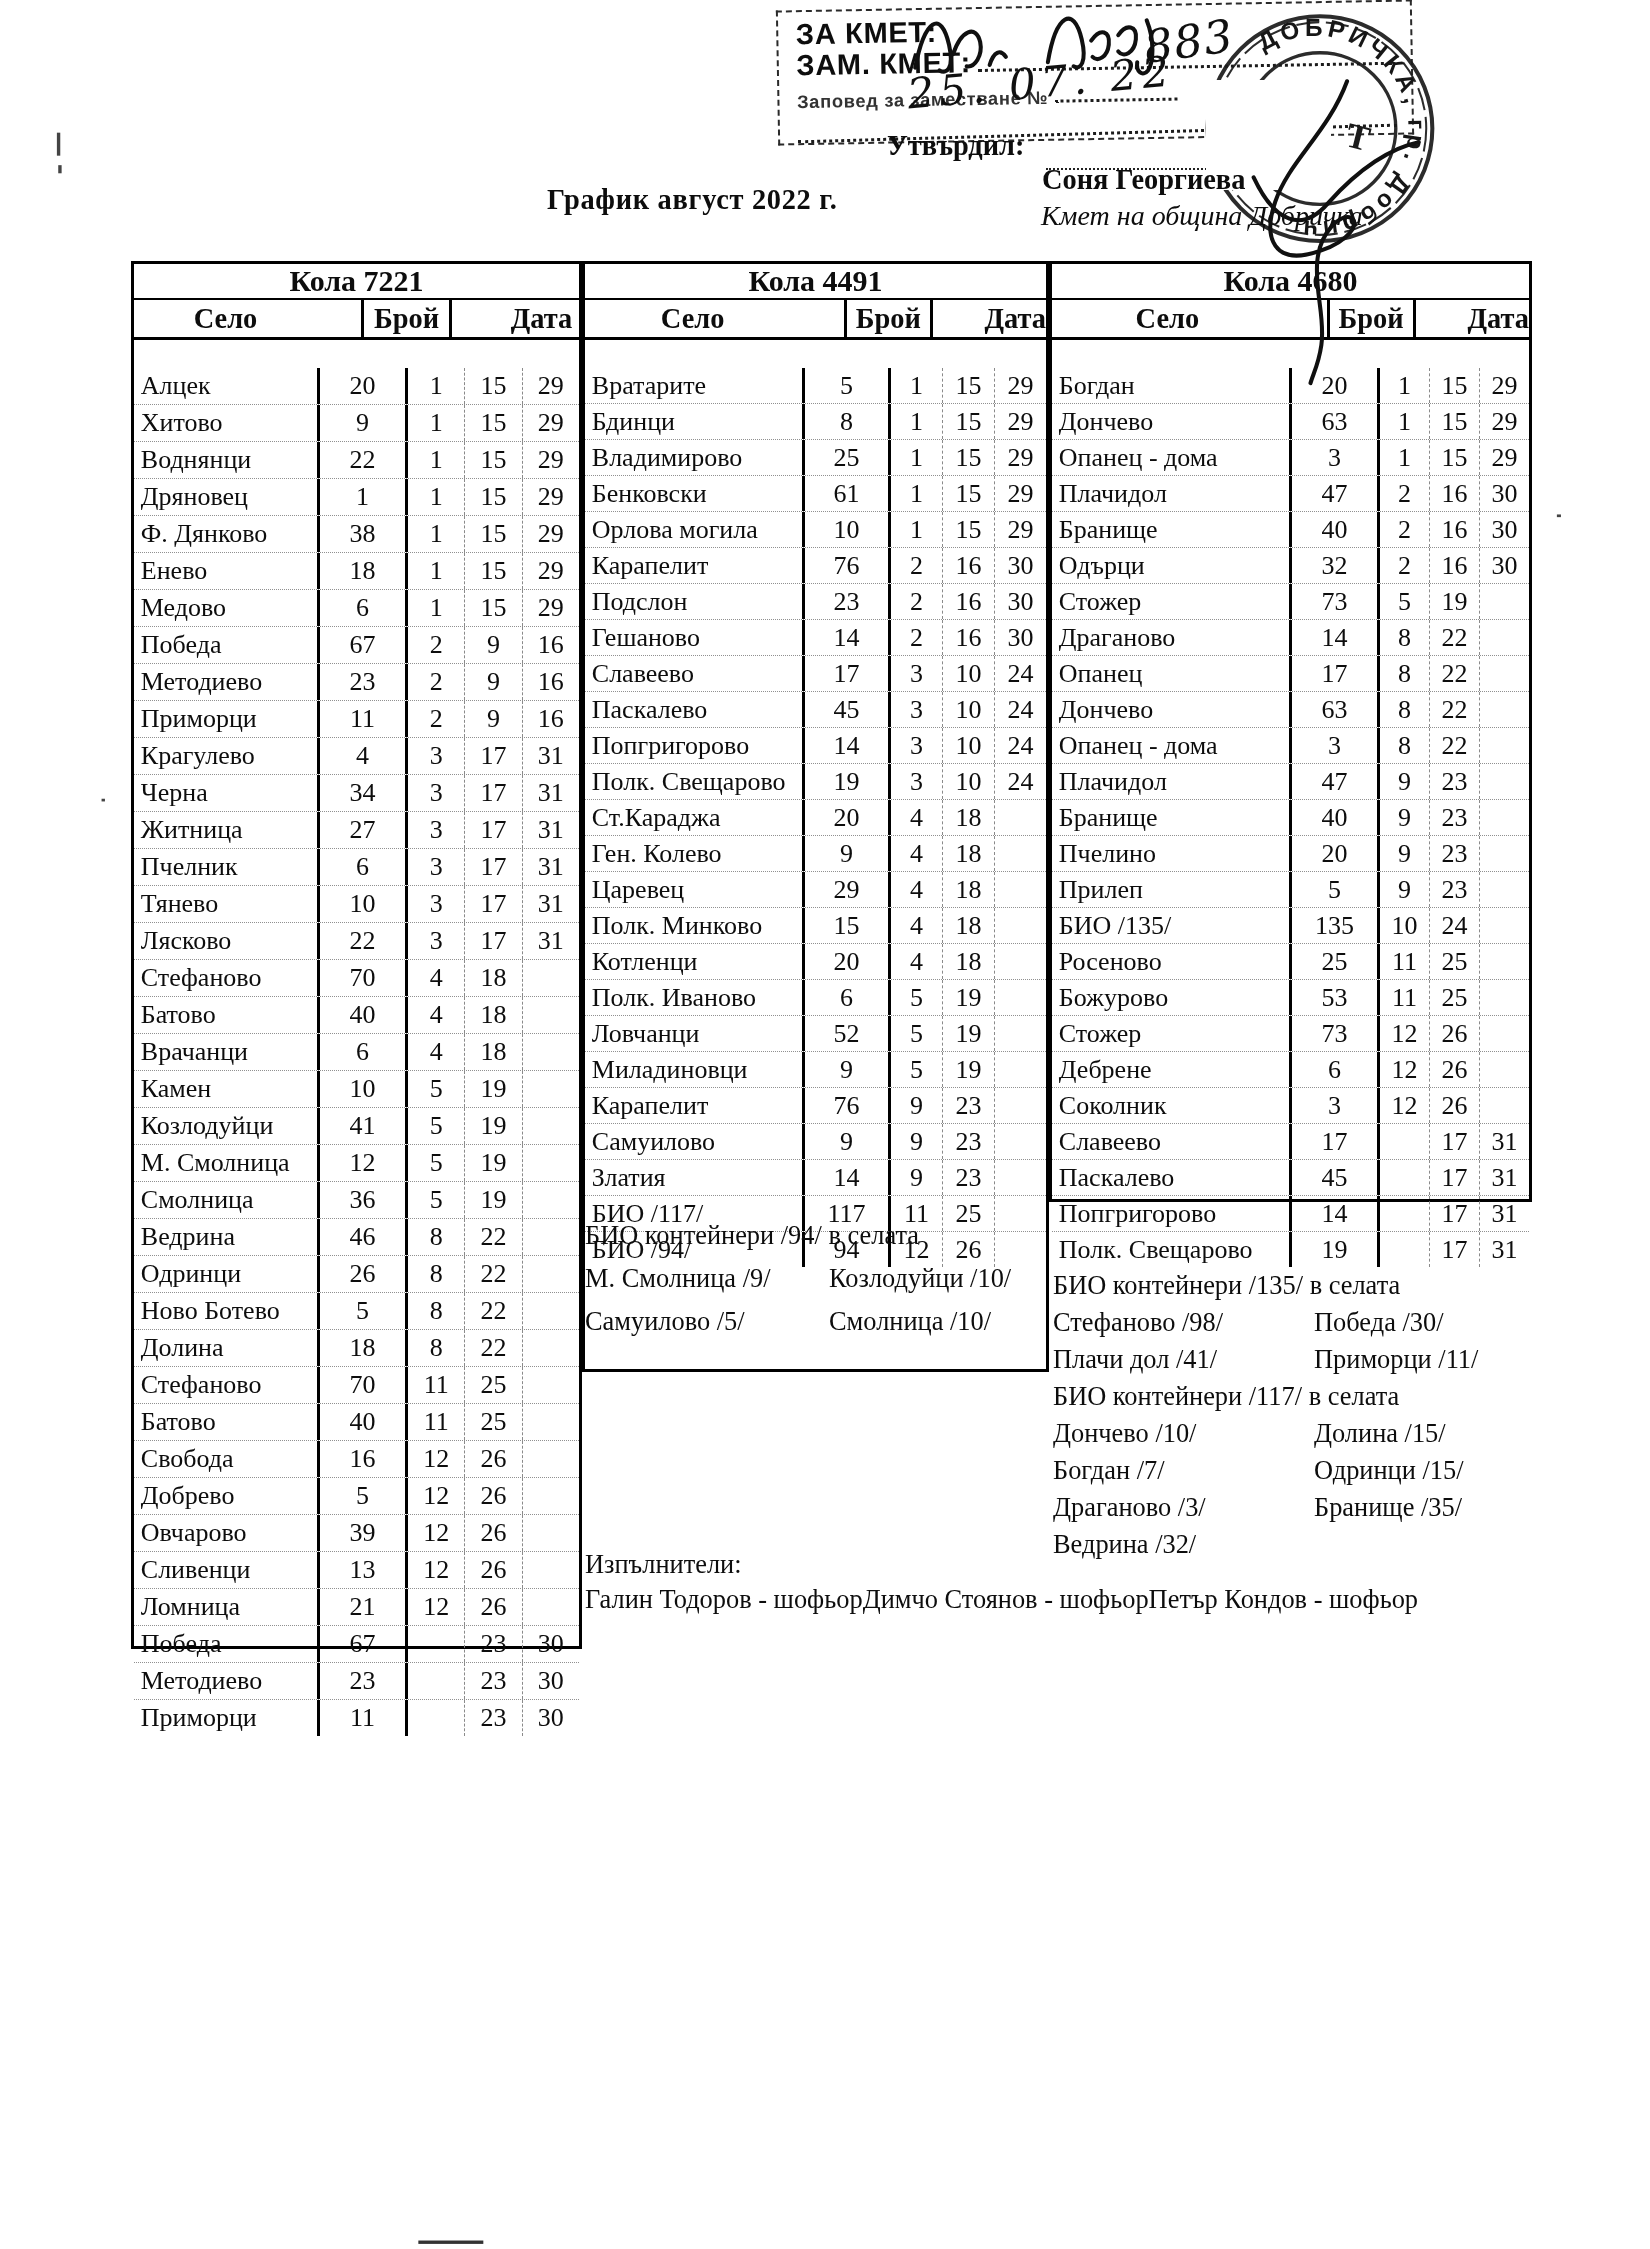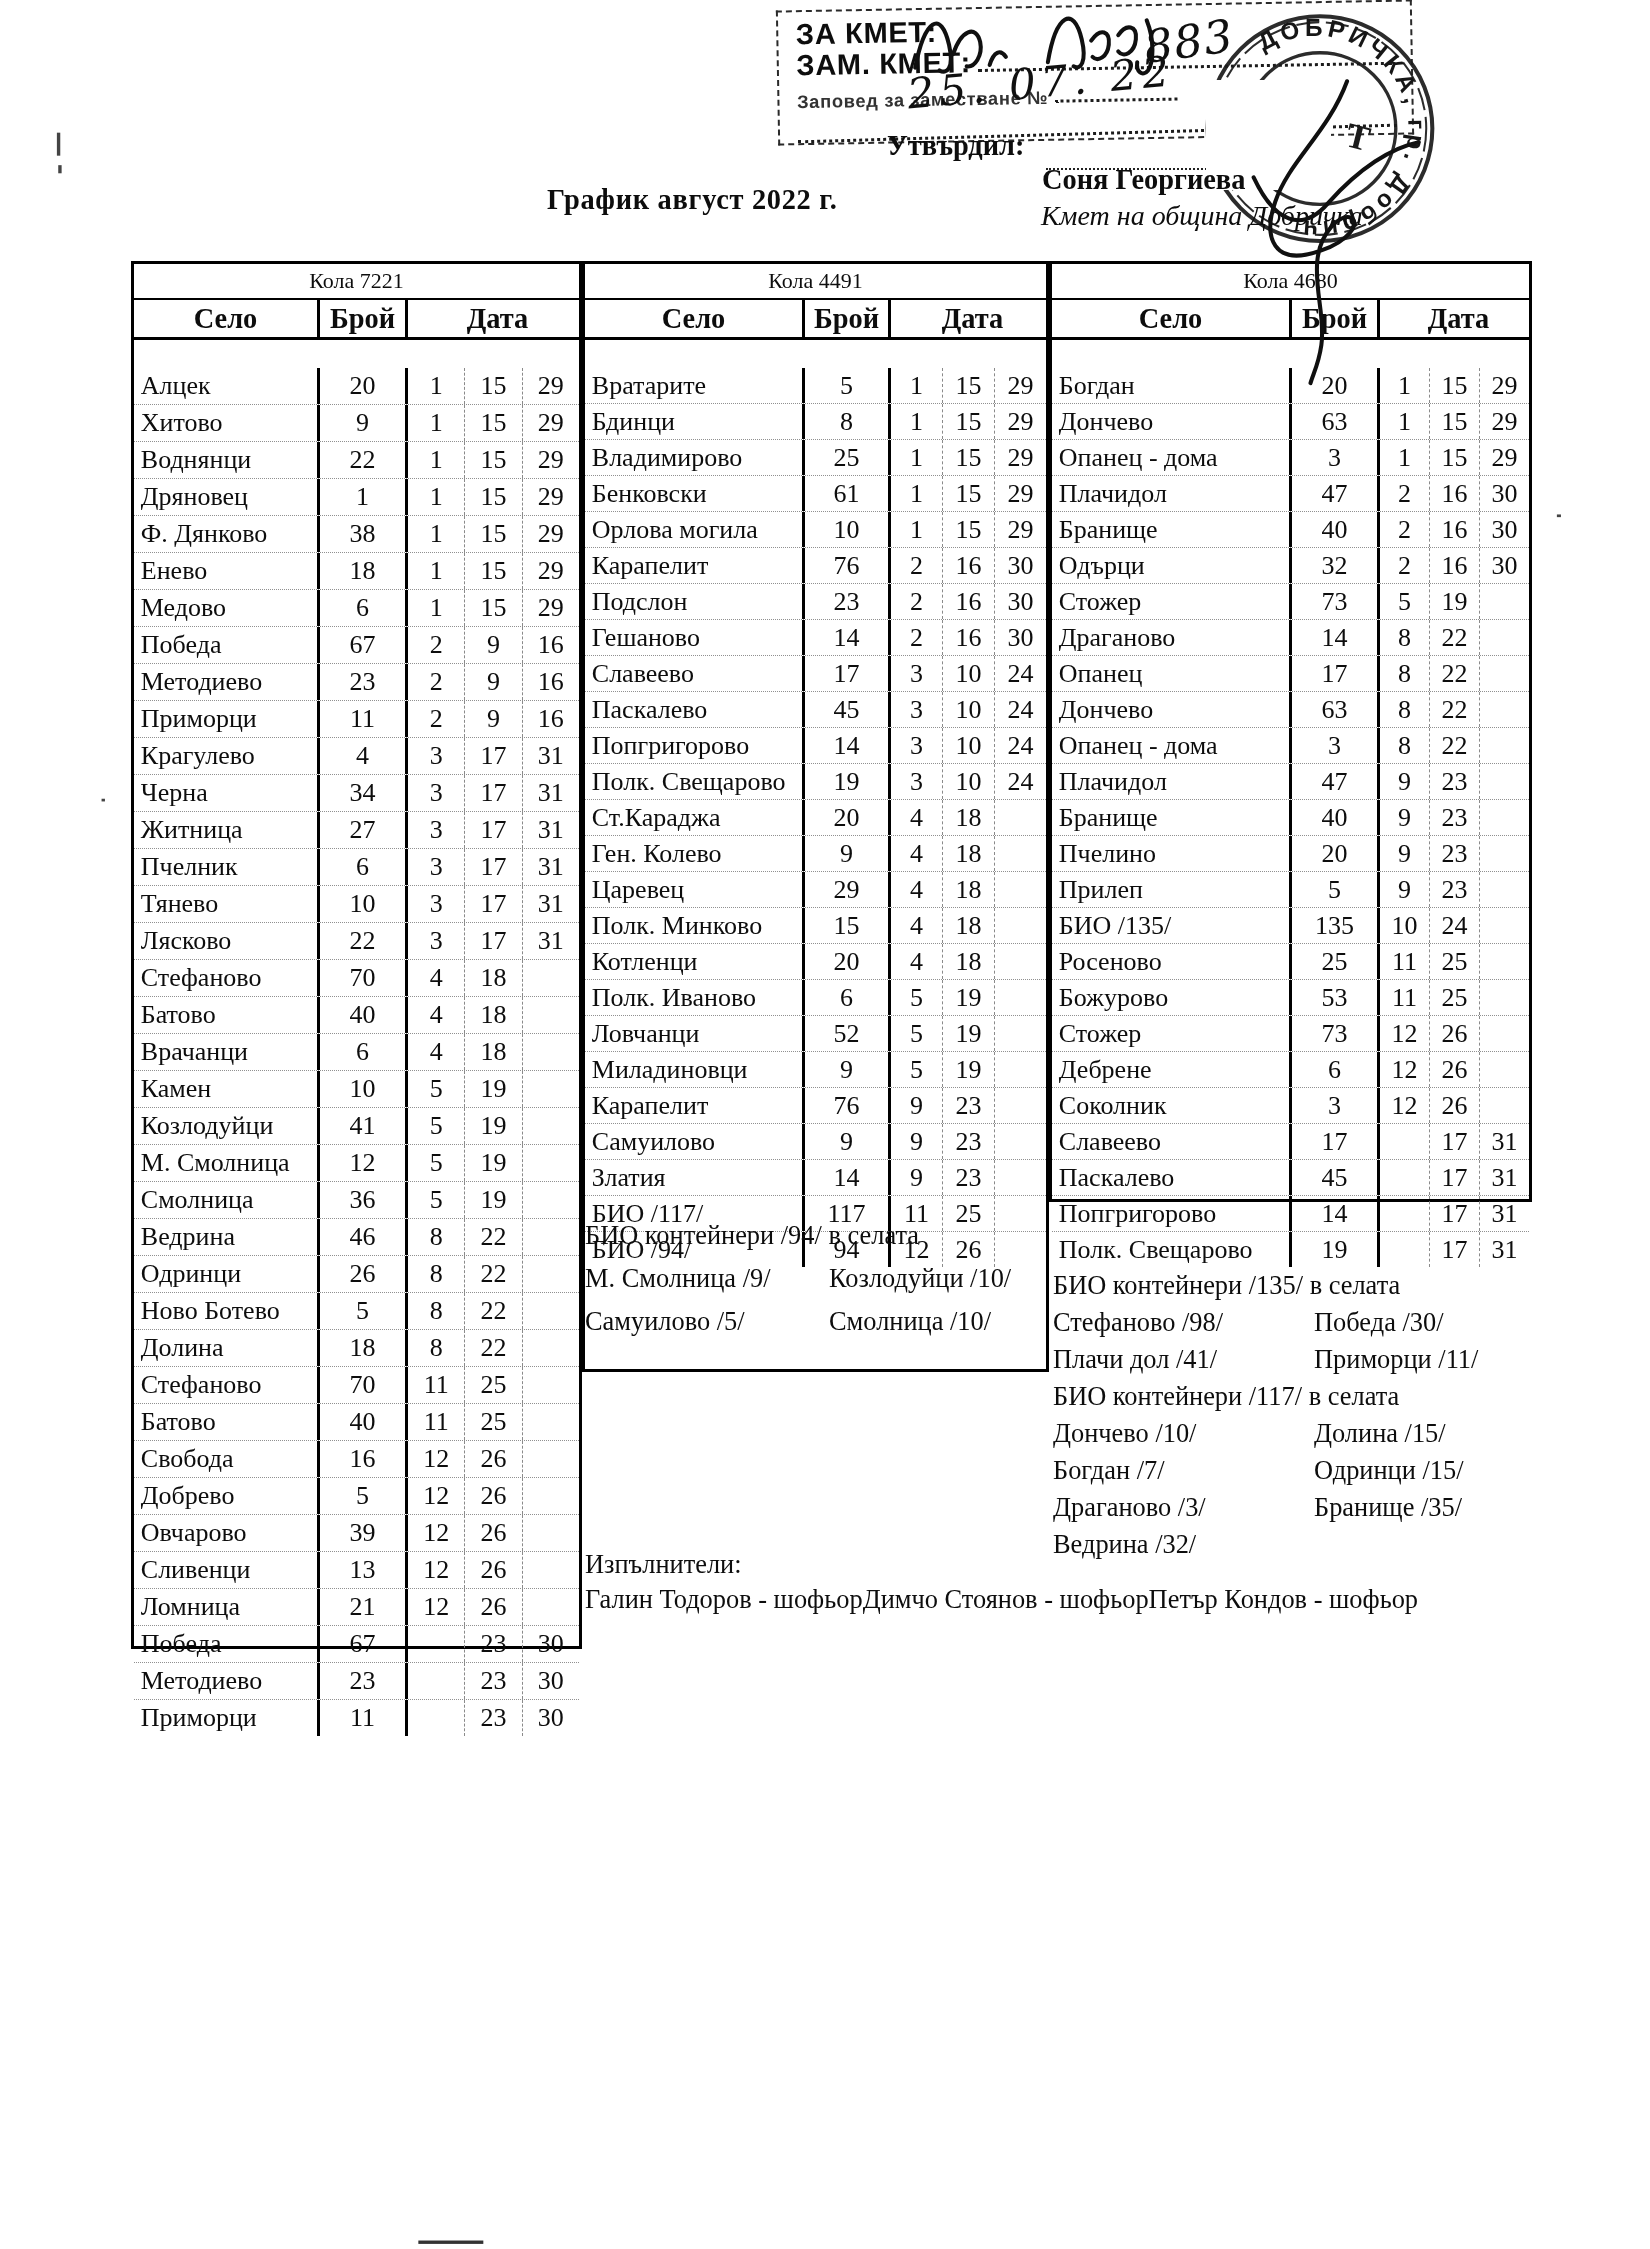--- a/index.html
+++ b/index.html
@@ -26,22 +26,22 @@
   svg.overlay{position:absolute;left:0;top:0;width:1651px;height:2250px;pointer-events:none;}
   #stamp-svg{z-index:2;}
   #ink-svg{z-index:8;}
   
   .cartable{position:absolute;top:261px;border:3.4px solid #000;box-sizing:border-box;background:transparent;
             display:flex;flex-direction:column;z-index:5;}
   #t1{left:131px;width:451px;height:1388px;--wn:183px;--wc:85px;--rh:36px;}
   #t2{left:582px;width:467px;height:1111px;--wn:217px;--wc:83px;--rh:35px;}
   #t3{left:1049px;width:483px;height:941px;--wn:237px;--wc:85px;--rh:35px;}
   .khead{height:34px;min-height:34px;border-bottom:2.7px solid #000;display:flex;align-items:center;
-         justify-content:center;font-weight:normal;font-size:22px;text-align:right;}
-  .cheadrow{height:37px;min-height:37px;border-bottom:3.4px solid #000;display:flex;font-weight:bold;font-size:28.4px;}
+         justify-content:center;font-weight:bold;font-size:30px;text-align:right;}
+  .cheadrow{height:37px;min-height:37px;border-bottom:3.4px solid #000;display:flex;font-weight:bold;font-size:28.4px;gap:44px;}
   .h-name{width:var(--wn);display:flex;align-items:center;justify-content:center;}
   .h-count{width:var(--wc);border-left:3.4px solid #000;border-right:3.4px solid #000;
            display:flex;align-items:center;justify-content:center;}
   .h-date{flex:1;display:flex;align-items:center;justify-content:center;padding-left:8px;}
   .rows{display:flex;flex-direction:column;}
   .trow{height:var(--rh);display:flex;border-top:1.4px dotted #909090;font-size:26px;}
   .rows .trow:first-child{border-top:none;margin-top:28px;}
   .c-name{width:var(--wn);padding-left:6.8px;display:flex;align-items:center;white-space:nowrap;box-sizing:border-box;}
   .c-count{width:var(--wc);border-left:3.4px solid #000;border-right:3.4px solid #000;
            display:flex;align-items:center;justify-content:center;}

